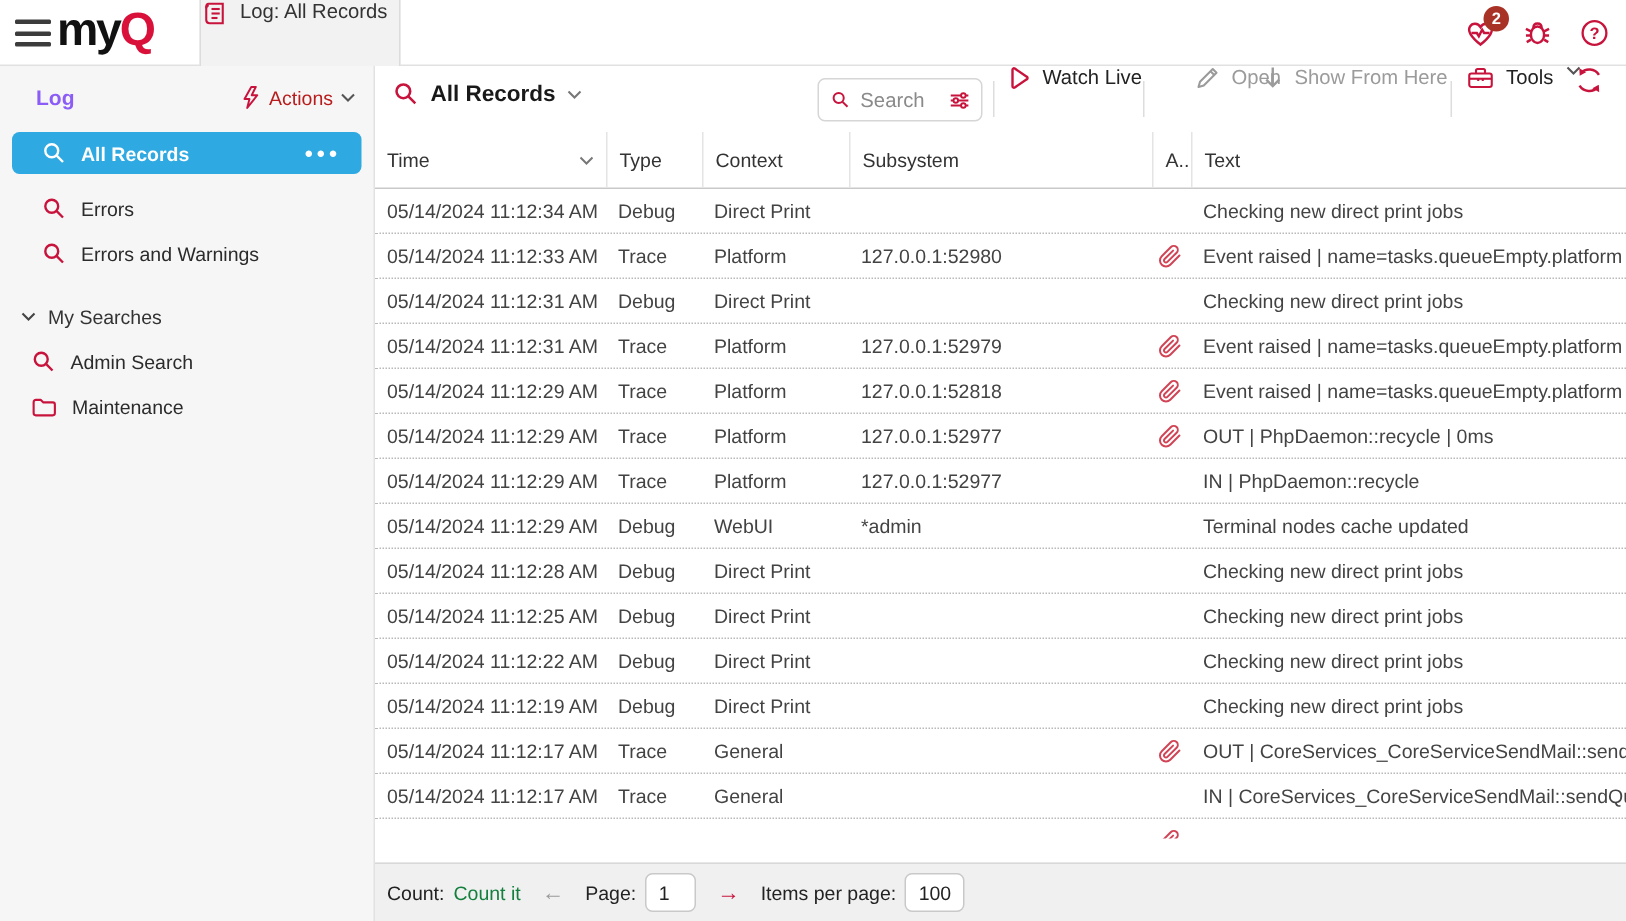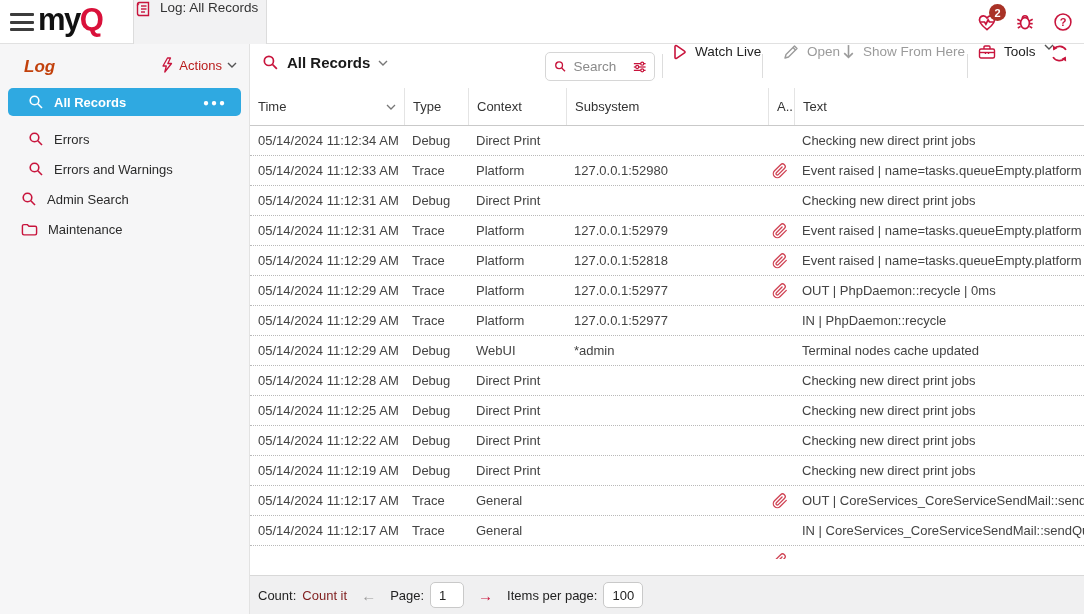--- a/index.html
+++ b/index.html
@@ -14,21 +14,21 @@
   .logo .q { color:#d9113a; }
   .tab { position:absolute; left:133px; top:0; width:134px; height:44px; background:#f2f2f3; border-left:1px solid #dcdcdc; border-right:1px solid #dcdcdc; display:flex; align-items:flex-start; gap:8px; cursor:pointer; }
   .tab-label { font-size:13.5px; color:#333; white-space:nowrap; }
   .top-icons { position:absolute; right:10px; top:0; height:44px; display:flex; align-items:center; gap:16px; }
   .top-icon { position:relative; width:22px; height:22px; cursor:pointer; }
   .badge { position:absolute; top:-7px; right:-8px; min-width:17px; height:17px; border-radius:9px; background:#a93226; color:#fff; font-size:11px; font-weight:700; display:flex; align-items:center; justify-content:center; }
 
   
   .sidebar { position:absolute; left:0; top:44px; width:250px; height:570px; background:#f6f6f7; border-right:1px solid #e2e2e2; }
   .sb-head { position:relative; height:44px; }
-  .sb-title { position:absolute; left:24px; top:13px; font-size:17px; font-weight:700; color:#c2410c;font-style:italic; }
+  .sb-title { position:absolute; left:24px; top:13px; font-size:14px; font-weight:700; color:#8b5cf6; }
   .sb-actions { position:absolute; right:12px; top:13px; display:flex; align-items:center; gap:5px; cursor:pointer; color:#b91c1c; }
   .sb-item { position:relative; height:30px; display:flex; align-items:center; gap:10px; padding-left:28px; cursor:pointer; color:#2b2b2b; }
   .sb-item.selected { margin:0 8px 2px 8px; padding-left:20px; height:28px; border-radius:5px; background:#2fa9e1; color:#fff; font-weight:700; }
   .sb-item.selected .dots { margin-left:auto; margin-right:14px; color:#fff; font-size:10px; letter-spacing:2px; font-weight:700; }
   .sb-group-head { display:flex; align-items:center; gap:8px; padding-left:14px; height:30px; margin-top:12px; cursor:pointer; color:#333; }
   .sb-sub { padding-left:21px; }
   .sb-gap { height:6px; }
 
   
   .main { position:absolute; left:250px; top:44px; width:834px; height:570px; background:#fff; }
@@ -49,21 +49,21 @@
   .hcell + .hcell { border-left:1px solid #e4e4e4; }
   .hcell .sortchev { margin-left:auto; margin-right:8px; }
   .rows { position:absolute; left:0; top:82px; width:834px; height:433px; overflow:hidden; }
   .trow { width:834px; height:30px; display:grid; grid-template-columns:154px 64px 98px 202px 26px 1fr; align-items:center; border-bottom:1px dotted #b9b9b9; cursor:pointer; }
   .tcell { padding-left:8px; color:#434343; white-space:nowrap; overflow:hidden; }
   .tcell.attach { padding-left:4px; }
 
   
   .footer { position:absolute; left:0; top:531px; width:834px; height:39px; background:#f0f0f1; border-top:1px solid #d8d8d8; display:flex; align-items:center; padding-left:8px; gap:6px; }
   .footer .lbl { color:#222; }
-  .link { color:#7f1d1d; cursor:pointer; }
+  .link { color:#15803d; cursor:pointer; }
   .pg-input { width:34px; height:26px; border:1px solid #c9c9c9; border-radius:5px; background:#fff; padding-left:8px; font-size:13px; color:#222; outline:none; font-family:inherit; }
   .pg-input.wide { width:40px; }
   .arrow { font-size:15px; cursor:pointer; }
   .arrow.prev { color:#9b9b9b; margin:0 8px; }
   .arrow.next { color:#c8143c; margin:0 8px; }
 
   svg { display:block; }
 </style>
 </head>
 <body>
@@ -149,20 +149,26 @@
     <span>Errors</span>
   </div>
   <div class="sb-item">
     <svg width="16" height="16" viewBox="0 0 16 16" fill="none" stroke="#c8143c" stroke-width="1.6">
         <circle cx="6.5" cy="6.5" r="4.3"></circle>
         <line x1="9.8" y1="9.8" x2="14" y2="14"></line>
       </svg>
     <span>Errors and Warnings</span>
   </div>
 
+  <div class="sb-group-head">
+    <svg width="10" height="6" viewBox="0 0 10 6" fill="none" stroke="#444" stroke-width="1.4">
+        <polyline points="1,1 5,5 9,1"></polyline>
+      </svg>
+    <span>My Searches</span>
+  </div>
   <div class="sb-item sb-sub">
     <svg width="16" height="16" viewBox="0 0 16 16" fill="none" stroke="#c8143c" stroke-width="1.6">
         <circle cx="6.5" cy="6.5" r="4.3"></circle>
         <line x1="9.8" y1="9.8" x2="14" y2="14"></line>
       </svg>
     <span>Admin Search</span>
   </div>
   <div class="sb-item sb-sub">
     <svg width="17" height="15" viewBox="0 0 18 15" fill="none" stroke="#c8143c" stroke-width="1.5" stroke-linejoin="round">
         <path d="M1.5 4 C1.5 3 2.2 2.3 3.1 2.3 H6.6 L8.4 4.1 H15 C15.9 4.1 16.5 4.8 16.5 5.7 V11.6 C16.5 12.5 15.9 13.2 15 13.2 H3.1 C2.2 13.2 1.5 12.5 1.5 11.6 Z"></path>
@@ -205,21 +211,21 @@
 
     <div class="tbtn" style="left:422px">
       <svg width="15" height="16" viewBox="0 0 14 16" fill="none" stroke="#c8143c" stroke-width="1.6" stroke-linejoin="round">
           <path d="M2.5 2.5 C2.5 1.7 3.3 1.3 4 1.7 L12 7.1 C12.7 7.5 12.7 8.5 12 8.9 L4 14.3 C3.3 14.7 2.5 14.3 2.5 13.5 Z"></path>
         </svg>
       <span>Watch Live</span>
     </div>
 
     <div class="tdiv" style="left:512px"></div>
 
-    <div class="tbtn disabled" style="left:533px">
+    <div class="tbtn disabled" style="left:547px">
       <svg width="16" height="16" viewBox="0 0 16 16" fill="none" stroke="#9b9b9b" stroke-width="1.4" stroke-linejoin="round">
           <path d="M2 14 L3 10.5 L11.5 2 L14 4.5 L5.5 13 Z"></path>
           <line x1="10" y1="3.5" x2="12.5" y2="6"></line>
         </svg>
       <span>Open</span>
     </div>
 
     <div class="tbtn disabled" style="left:592px">
       <svg width="13" height="15" viewBox="0 0 12 14" fill="none" stroke="#9b9b9b" stroke-width="1.5">
           <line x1="6" y1="1" x2="6" y2="12"></line>

